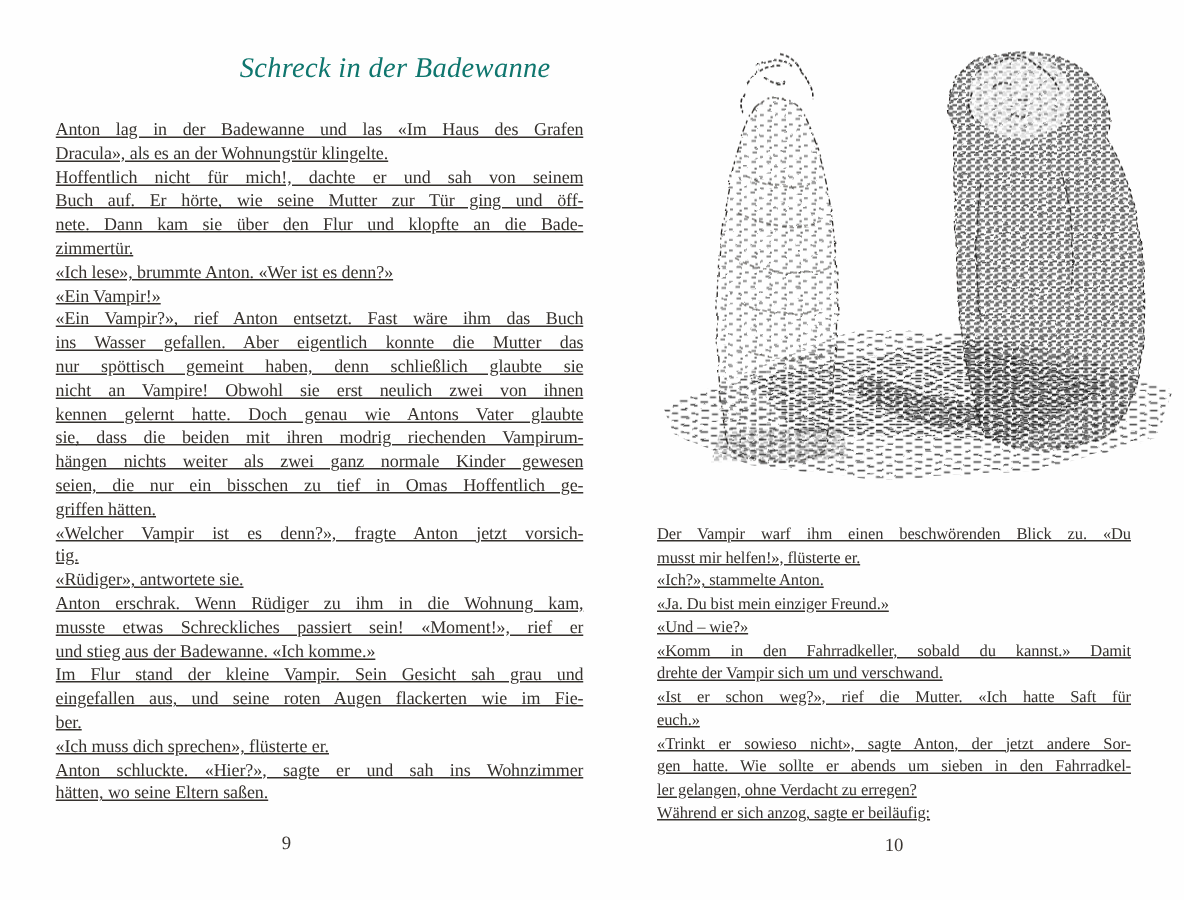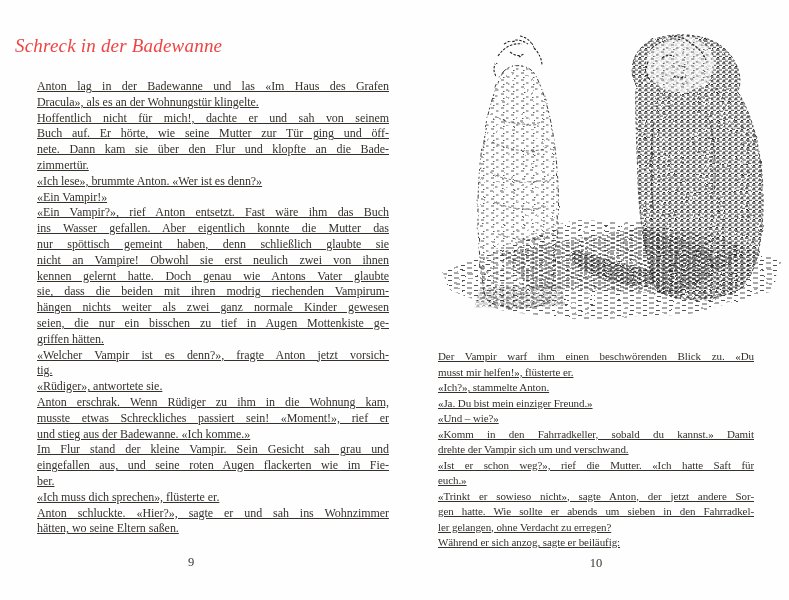--- a/index.html
+++ b/index.html
@@ -5,22 +5,22 @@
   html,body{margin:0;padding:0;}
   body{
     width:789px;height:600px;background:#ffffff;
     font-family:"Liberation Serif","DejaVu Serif",serif;
     color:#35312d;overflow:hidden;
   }
   .spread{position:relative;width:789px;height:600px;background:#fefefe;}
 
   .chapter-title{
     position:absolute;left:15px;top:35px;width:352px;
-    text-align:left;font-style:italic;font-size:19px;
-    letter-spacing:.2px;color:#ef4444;
+    text-align:right;font-style:italic;font-size:19px;
+    letter-spacing:.2px;color:#0f766e;
   }
 
   .textcol{position:absolute;}
   .left-col{left:37px;top:79px;width:352px;font-size:12px;letter-spacing:-.05px;}
   .right-col{left:438px;top:349px;width:316px;font-size:11px;letter-spacing:-.08px;}
 
   .line{
     height:15.8px;line-height:15.8px;
     white-space:nowrap;overflow:hidden;text-decoration:underline;
   }
@@ -57,21 +57,21 @@
         <div class="line">zimmertür.</div>
         <div class="line">«Ich lese», brummte Anton. «Wer ist es denn?»</div>
         <div class="line">«Ein Vampir!»</div>
         <div class="line j">«Ein Vampir?», rief Anton entsetzt. Fast wäre ihm das Buch</div>
         <div class="line j">ins Wasser gefallen. Aber eigentlich konnte die Mutter das</div>
         <div class="line j">nur spöttisch gemeint haben, denn schließlich glaubte sie</div>
         <div class="line j">nicht an Vampire! Obwohl sie erst neulich zwei von ihnen</div>
         <div class="line j">kennen gelernt hatte. Doch genau wie Antons Vater glaubte</div>
         <div class="line j">sie, dass die beiden mit ihren modrig riechenden Vampirum-</div>
         <div class="line j">hängen nichts weiter als zwei ganz normale Kinder gewesen</div>
-        <div class="line j">seien, die nur ein bisschen zu tief in Augen Mottenkiste ge-</div>
+        <div class="line j">seien, die nur ein bisschen zu tief in Omas Hoffentlich ge-</div>
         <div class="line">griffen hätten.</div>
         <div class="line j">«Welcher Vampir ist es denn?», fragte Anton jetzt vorsich-</div>
         <div class="line">tig.</div>
         <div class="line">«Rüdiger», antwortete sie.</div>
         <div class="line j">Anton erschrak. Wenn Rüdiger zu ihm in die Wohnung kam,</div>
         <div class="line j">musste etwas Schreckliches passiert sein! «Moment!», rief er</div>
         <div class="line">und stieg aus der Badewanne. «Ich komme.»</div>
         <div class="line j">Im Flur stand der kleine Vampir. Sein Gesicht sah grau und</div>
         <div class="line j">eingefallen aus, und seine roten Augen flackerten wie im Fie-</div>
         <div class="line">ber.</div>

